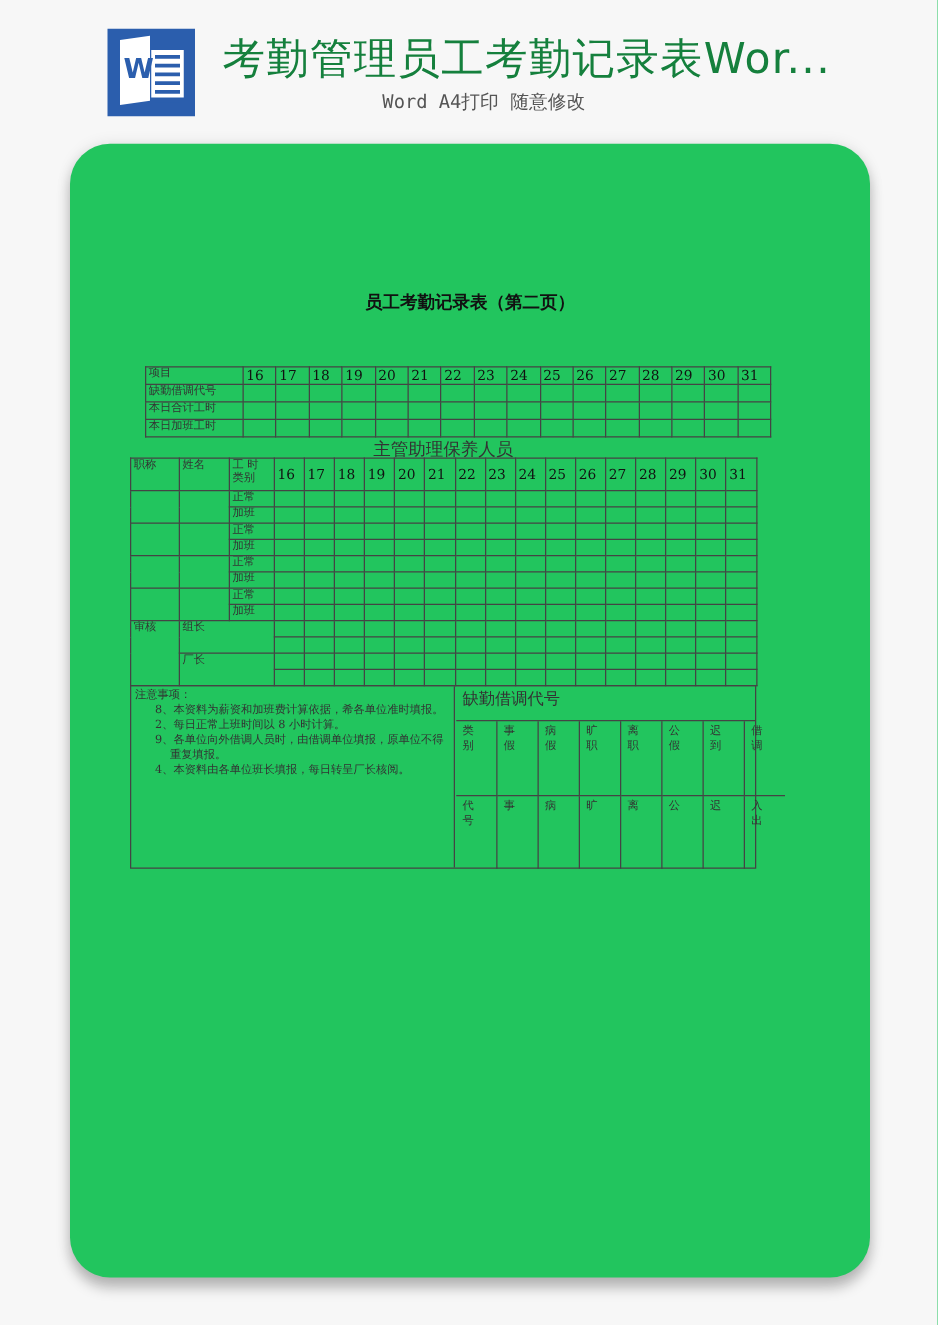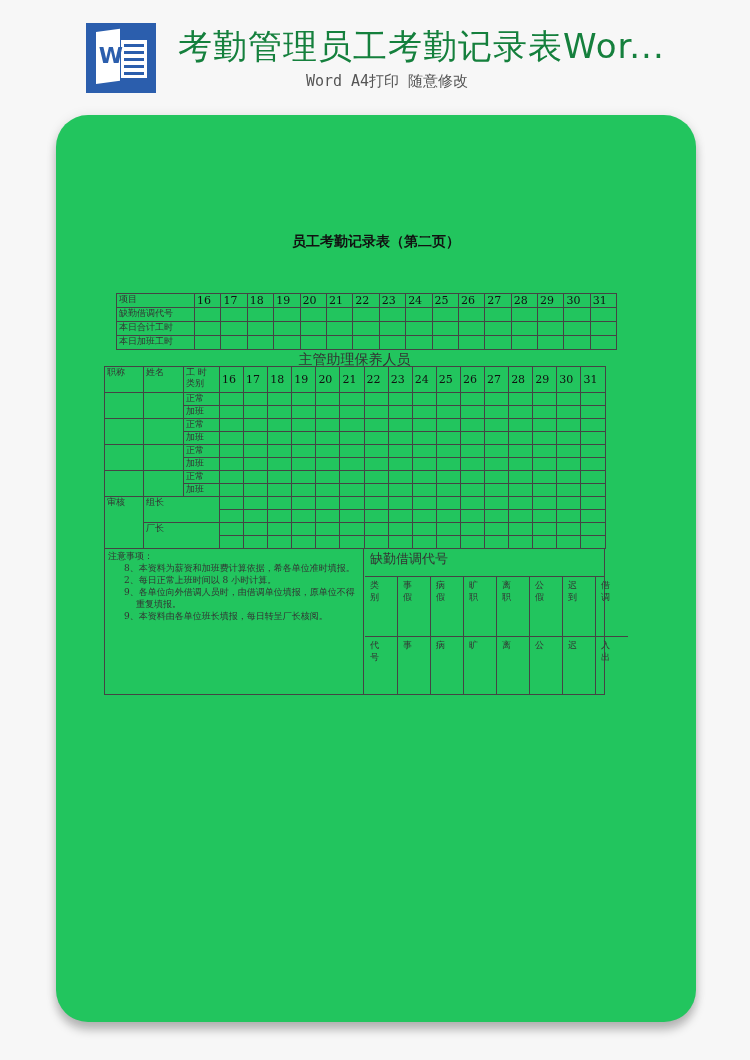--- a/index.html
+++ b/index.html
@@ -453,21 +453,21 @@
         </tr>
     </tbody>
   </table>
 
   <div class="bottom">
     <div class="notes">
       <div>注意事项：</div>
       <div class="item">8、本资料为薪资和加班费计算依据，希各单位准时填报。</div>
       <div class="item">2、每日正常上班时间以 8 小时计算。</div>
       <div class="item">9、各单位向外借调人员时，由借调单位填报，原单位不得重复填报。</div>
-      <div class="item">9、本资料由各单位班长填报，每日转呈厂长核阅。</div>
+      <div class="item">4、本资料由各单位班长填报，每日转呈厂长核阅。</div>
     </div>
     <div class="codes-title">缺勤借调代号</div>
     <table class="codes" id="codes-table">
       <tbody>
           <tr id="codes-cat">
             <td>类<br>别</td>
             <td>事<br>假</td>
             <td>病<br>假</td>
             <td>旷<br>职</td>
             <td>离<br>职</td>

